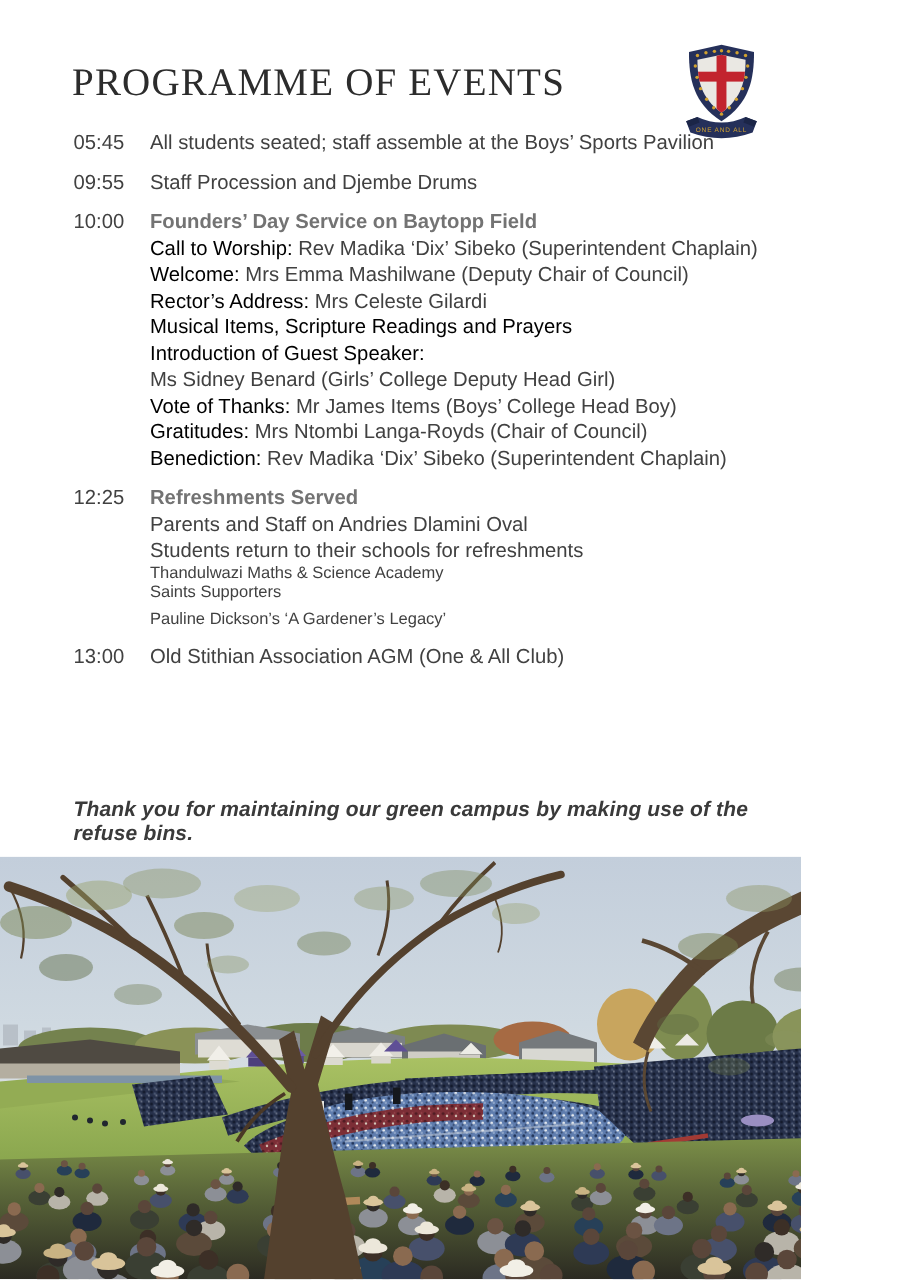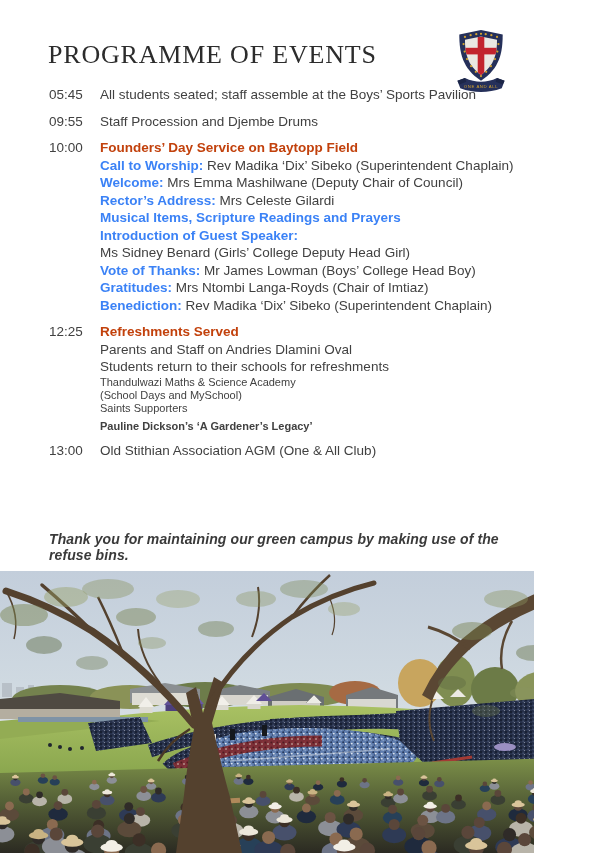--- a/index.html
+++ b/index.html
@@ -6,24 +6,24 @@
   body{width:602px;height:853px;overflow:hidden;font-family:"Liberation Sans",sans-serif;color:#414141;}
   .page{position:relative;width:534px;height:853px;background:#fff;overflow:hidden;}
   .title{position:absolute;left:48px;top:40px;font-family:"Liberation Serif","DejaVu Serif",serif;
          font-size:26px;font-weight:400;letter-spacing:0.8px;color:#2c2c2c;}
   .crest{position:absolute;right:24px;top:28px;width:58px;height:66px;}
   .schedule{position:absolute;left:49px;top:86px;right:18px;}
   .row{display:flex;margin-bottom:9px;}
   .time{width:51px;flex:none;font-size:13.5px;line-height:17.5px;color:#414141;}
   .content{flex:1;}
   .line{font-size:13.5px;line-height:17.5px;color:#414141;}
-  .line .b{font-weight:700;color:#3b82f6;}
-  .line.heading{font-weight:700;color:#c2410c;}
+  .line .b{font-weight:400;color:#000000;}
+  .line.heading{font-weight:700;color:#737373;}
   .line.small{font-size:11px;line-height:13.2px;}
-  .line.gap-top{margin-top:5px;font-weight:bold;}
+  .line.gap-top{margin-top:5px;}
   .note{position:absolute;left:49px;top:531px;right:18px;font-size:14px;font-style:italic;
         font-weight:600;color:#3a3a3a;letter-spacing:0.1px;}
   .photo-wrap{position:absolute;left:0;top:571px;width:602px;height:282px;overflow:hidden;}
   svg{display:block;}
 </style>
 </head>
 <body>
 
 <div class="page">
 
@@ -81,33 +81,32 @@
       <div class="row">
         <div class="time">10:00</div>
         <div class="content">
           <div class="line heading"><span>Founders’ Day Service on Baytopp Field</span></div>
           <div class="line"><span class="b">Call to Worship:</span><span> Rev Madika ‘Dix’ Sibeko (Superintendent Chaplain)</span></div>
           <div class="line"><span class="b">Welcome:</span><span> Mrs Emma Mashilwane (Deputy Chair of Council)</span></div>
           <div class="line"><span class="b">Rector’s Address:</span><span> Mrs Celeste Gilardi</span></div>
           <div class="line"><span class="b">Musical Items, Scripture Readings and Prayers</span></div>
           <div class="line"><span class="b">Introduction of Guest Speaker:</span></div>
           <div class="line"><span>Ms Sidney Benard (Girls’ College Deputy Head Girl)</span></div>
-          <div class="line"><span class="b">Vote of Thanks:</span><span> Mr James Lowman (Boys’ College Head Boy)</span></div>
-          <div class="line"><span class="b">Gratitudes:</span><span> Mrs Ntombi Langa-Royds (Chair of Imtiaz)</span></div>
+          <div class="line"><span class="b">Vote of Thanks:</span><span> Mr James Items (Boys’ College Head Boy)</span></div>
+          <div class="line"><span class="b">Gratitudes:</span><span> Mrs Ntombi Langa-Royds (Chair of Council)</span></div>
           <div class="line"><span class="b">Benediction:</span><span> Rev Madika ‘Dix’ Sibeko (Superintendent Chaplain)</span></div>
         </div>
       </div>
       <div class="row">
         <div class="time">12:25</div>
         <div class="content">
           <div class="line heading"><span>Refreshments Served</span></div>
           <div class="line"><span>Parents and Staff on Andries Dlamini Oval</span></div>
           <div class="line"><span>Students return to their schools for refreshments</span></div>
           <div class="line small"><span>Thandulwazi Maths &amp; Science Academy</span></div>
-          <div class="line small"><span>(School Days and MySchool)</span></div>
           <div class="line small"><span>Saints Supporters</span></div>
           <div class="line small gap-top"><span>Pauline Dickson’s ‘A Gardener’s Legacy’</span></div>
         </div>
       </div>
       <div class="row">
         <div class="time">13:00</div>
         <div class="content">
           <div class="line"><span>Old Stithian Association AGM (One &amp; All Club)</span></div>
         </div>
       </div>

